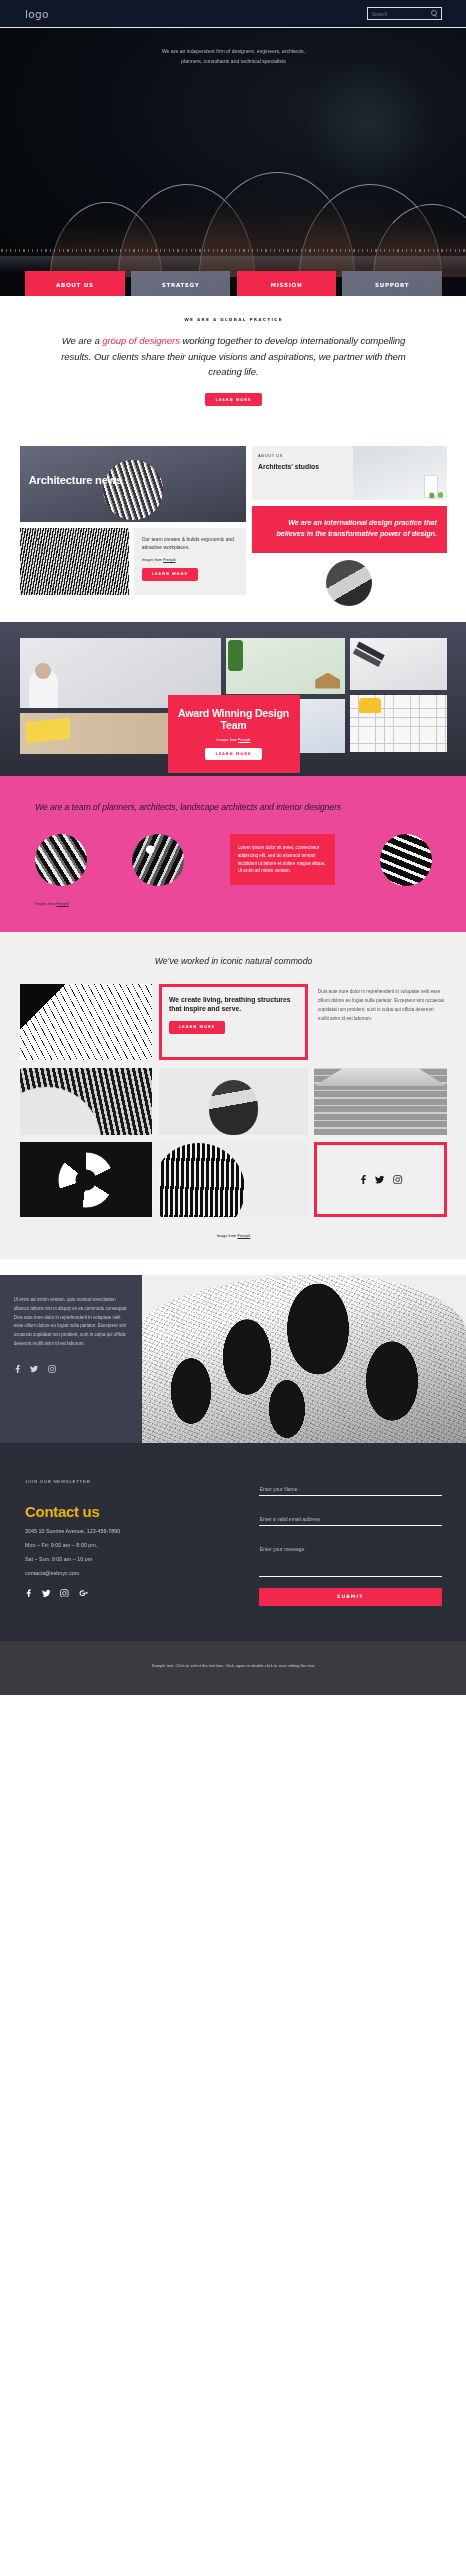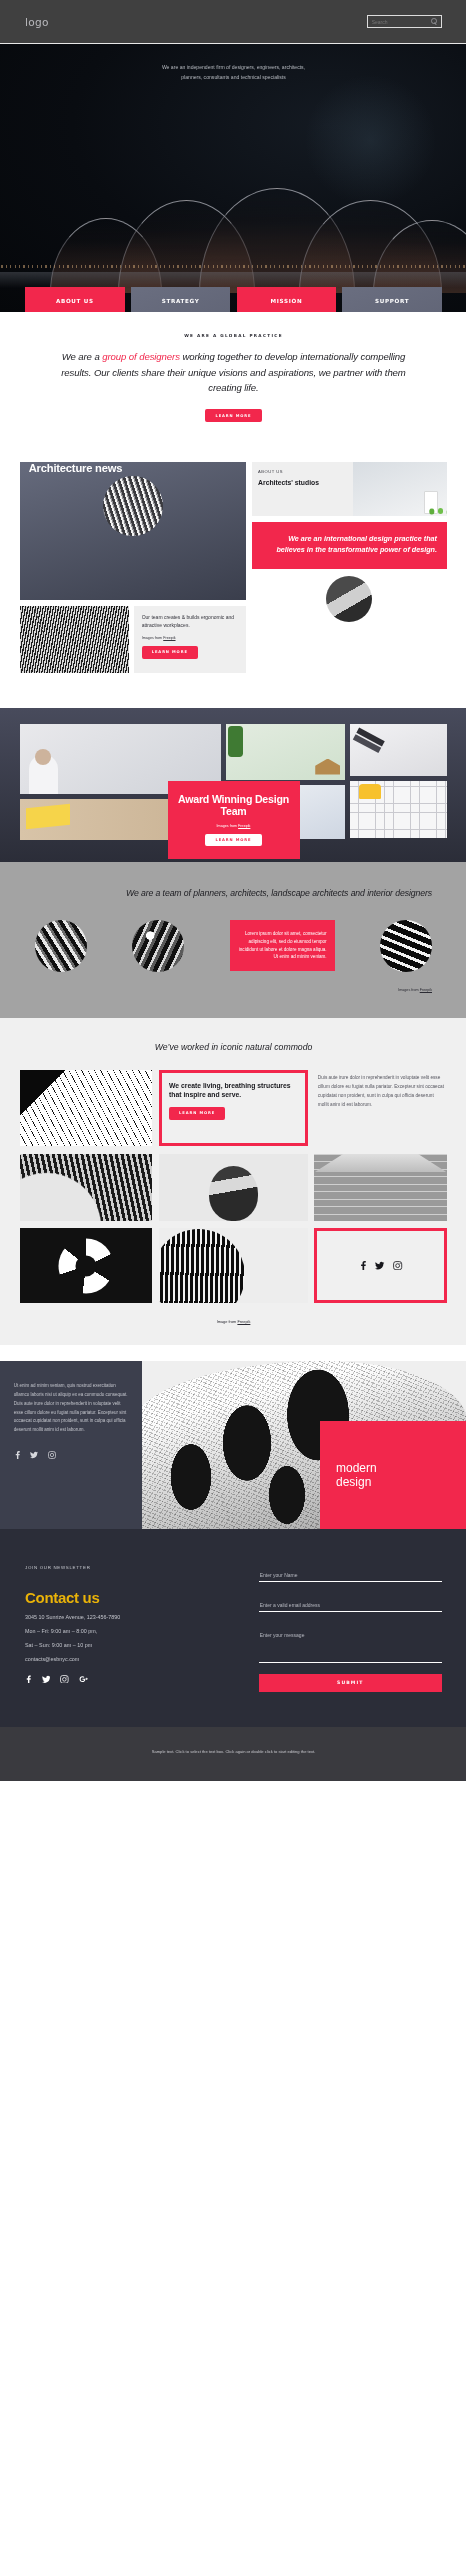--- a/index.html
+++ b/index.html
@@ -4,21 +4,21 @@
 <style>
   * { margin:0; padding:0; box-sizing:border-box; }
   html,body { background:#ffffff; }
   body {
     width:467px; height:2576px; position:relative; overflow:hidden;
     font-family:"Liberation Sans", sans-serif; color:#2b2b33;
   }
   .page { width:467px; position:relative; }
 
   
-  .topbar { height:44px; background:#404040; display:flex; align-items:center;
+  .topbar { height:28px; background:#0f172a; display:flex; align-items:center;
             justify-content:space-between; padding:0 25px; border-bottom:0.6px solid #e8e8e8; }
   .logo { font-size:10.6px; color:#b9b9bd; letter-spacing:0.3px; font-family:"DejaVu Sans", sans-serif;}
   .searchbox { width:75px; height:13.7px; border:0.6px solid #dcdcdc; display:flex;
                align-items:center; justify-content:space-between; padding:0 3.7px; }
   .searchbox input { border:0; outline:0; font-size:5px; color:#8c8c90; width:50px;
                      font-family:"Liberation Sans", sans-serif; background:transparent; }
   .s-ico { width:6.2px; height:6.2px; position:relative; }
   .s-ico::before{content:"";position:absolute;width:3.7px;height:3.7px;border:0.7px solid #8c8c90;border-radius:50%;top:0;left:0;}
   .s-ico::after{content:"";position:absolute;width:2.5px;height:0.7px;background:#8c8c90;transform:rotate(45deg);top:4.4px;left:3.1px;}
 
@@ -60,22 +60,22 @@
                  letter-spacing:-0.1px; color:#1d1d22; }
   .practice h2 .hl { color:#f2274c; }
   .btn { display:inline-block; background:#f2274c; color:#fff; font-size:3.7px; font-weight:700;
          letter-spacing:0.9px; padding:4.4px 10px; border-radius:1.9px; border:0; cursor:pointer;
          font-family:"DejaVu Sans", sans-serif; }
   .practice .btn { margin-top:13.7px; }
 
   
   .news { padding:18.7px 20px 0; display:flex; gap:5.6px; align-items:flex-start; }
   .news-left { width:53%; }
-  .news-hero { height:138px; background:linear-gradient(165deg,#666b7d,#3a3e4c);
-               position:relative; overflow:hidden; display:flex; align-items:flex-start;
+  .news-hero { height:76px; background:linear-gradient(165deg,#666b7d,#3a3e4c);
+               position:relative; overflow:hidden; display:flex; align-items:center;
                padding:0 0 8.7px 8.7px; }
   .news-hero h3 { color:#fff; font-size:11.2px; font-weight:700; letter-spacing:-0.2px; z-index:3; }
   .news-circ { position:absolute; left:50%; transform:translateX(-50%); top:13.7px;
                width:60px; height:60px; border-radius:50%; overflow:hidden;
                background:
                  repeating-linear-gradient(72deg,#f2f2f2 0 1.9px,#8e8e92 1.9px 3.1px,#3a3a3e 3.1px 5.6px),
                  #555; }
   .news-row { display:flex; gap:5.6px; margin-top:5.6px; }
   .news-img1 { width:48%; height:67px;
       background:repeating-linear-gradient(100deg,#1d1d1d 0 1.2px,#d8d8d8 1.2px 2.5px),#bcbcbc;
@@ -99,21 +99,21 @@
       background:#fff;box-shadow:0 0 0 0.6px #ccc;}
   .ar-img::after{content:"";position:absolute;right:3.7px;bottom:1.9px;width:5.6px;height:5.6px;border-radius:50%;
       background:#6fbf4a;box-shadow:8.7px 1.2px 0 #5fae3d,16px -0.6px 0 #6fbf4a,-8.7px 0.6px 0 #5fae3d;}
   .pinkquote { background:#f2274c; margin-top:5.6px; padding:12.5px 10px 13.7px; text-align:right; }
   .pinkquote p { color:#fff; font-style:italic; font-size:7.2px; line-height:1.5; font-weight:700; }
   .keys { width:46px; height:46px; border-radius:50%; margin:6.2px auto 0; overflow:hidden;
           background:linear-gradient(150deg,#4a4a4a 0 40%,#cfcfcf 40% 62%,#2c2c2c 62%); }
 
   
   .award { background:linear-gradient(180deg,#484b5c,#2b2d38); padding:16px 20px 22.4px;
-           margin-top:35px; position:relative; }
+           margin-top:16px; position:relative; }
   .award-grid { display:flex; gap:5px; }
   .aw-c1 { width:47%; }
   .aw-desk { height:70px; background:linear-gradient(150deg,#e9e9ec,#cfd2d8); position:relative; overflow:hidden;}
   .aw-desk::before{content:"";position:absolute;left:8.7px;bottom:0;width:29px;height:39px;border-radius:13.7px 13.7px 0 0;background:#f4f4f6;}
   .aw-desk::after{content:"";position:absolute;left:15px;bottom:29px;width:16px;height:16px;border-radius:50%;background:#cdb39c;}
   .aw-wood { height:41px; margin-top:5px; background:linear-gradient(90deg,#d8c4a8,#c9b294); position:relative; overflow:hidden;}
   .aw-wood::after{content:"";position:absolute;left:6.2px;top:7.5px;width:44px;height:21px;background:#f6d44a;transform:skewY(-6deg);}
   .aw-c2 { width:28%; }
   .aw-win { height:56px; background:linear-gradient(160deg,#e3ece0,#cfe0cd); position:relative; overflow:hidden;}
   .aw-win::before{content:"";position:absolute;left:2.5px;top:2.5px;width:15px;height:31px;background:#3f7a33;border-radius:3.7px;}
@@ -126,21 +126,21 @@
       repeating-linear-gradient(0deg,transparent 0 8px,#c9c9cf 8px 8.7px),
       repeating-linear-gradient(90deg,transparent 0 8px,#c9c9cf 8px 8.7px),#f6f6f7; position:relative; overflow:hidden;}
   .aw-plan::after{content:"";position:absolute;left:8.7px;top:3.7px;width:22.4px;height:15px;border-radius:3.7px 3.7px 1.2px 1.2px;background:#f7c12c;}
   .award-center { position:absolute; left:50%; transform:translateX(-50%); top:73px;
                   width:132px; background:#f2274c; padding:12px 10px 12.5px; text-align:center; z-index:6; }
   .award-center h3 { color:#fff; font-size:10.6px; font-weight:700; line-height:1.22; letter-spacing:-0.2px;}
   .award-center .credit { color:#fff; font-size:3.7px; margin-top:5.6px; }
   .award-center .btn { background:#fff; color:#f2274c; margin-top:5.6px; }
 
   
-  .teamsec { background:#a3a3a3; padding:25px 35px 26px; text-align:right; }
+  .teamsec { background:#ec4899; padding:25px 35px 26px; text-align:left; }
   .teamsec h2 { font-size:8.7px; font-style:italic; font-weight:400; line-height:1.6;
                 color:#1d1d22; letter-spacing:-0.1px; }
   .circles { display:flex; align-items:center; justify-content:space-between; margin-top:18.7px; gap:3.7px; }
   .circ { width:52px; height:52px; border-radius:50%; overflow:hidden; flex:none; }
   .c1 { background:repeating-linear-gradient(58deg,#101010 0 3.7px,#e8e8e8 3.7px 6.8px,#6b6b6b 6.8px 9.3px); }
   .c2 { background:
         radial-gradient(circle at 35% 30%,#fff 0 8%,transparent 9%),
         repeating-linear-gradient(115deg,#101010 0 4.4px,#d8d8d8 4.4px 6.8px,#5a5a5a 6.8px 10px); }
   .c3 { background:repeating-linear-gradient(22deg,#0b0b0b 0 5.6px,#f1f1f1 5.6px 8.7px); }
   .pinkbox { background:#f2274c; padding:10px 8px; width:105px; flex:none; }
@@ -403,24 +403,20 @@
         <svg width="8" height="8" viewBox="0 0 16 13" fill="#d7d8dd">
             <path d="M16 1.54a6.4 6.4 0 0 1-1.89.52A3.3 3.3 0 0 0 15.56.24a6.6 6.6 0 0 1-2.08.8A3.28 3.28 0 0 0 7.9 4.03 9.31 9.31 0 0 1 1.11.6a3.28 3.28 0 0 0 1.02 4.38 3.25 3.25 0 0 1-1.49-.41v.04a3.28 3.28 0 0 0 2.63 3.22 3.3 3.3 0 0 1-1.48.06 3.28 3.28 0 0 0 3.06 2.28A6.59 6.59 0 0 1 0 11.53a9.29 9.29 0 0 0 5.03 1.48c6.04 0 9.34-5 9.34-9.34l-.01-.43A6.65 6.65 0 0 0 16 1.54z"></path>
           </svg>
         <svg width="8" height="8" viewBox="0 0 16 16" fill="none" stroke="#d7d8dd" stroke-width="1.4">
             <rect x="1" y="1" width="14" height="14" rx="4"></rect>
             <circle cx="8" cy="8" r="3.3"></circle>
             <circle cx="12.2" cy="3.8" r=".9" fill="#d7d8dd" stroke="none"></circle>
           </svg>
       </div>
     </div>
-    <div class="md-label">
-      <span>modern</span>
-      <span>design</span>
-    </div>
   </div>
 
   <div class="contact">
     <div class="ct-left">
       <div class="ey">JOIN OUR NEWSLETTER</div>
       <h2>Contact us</h2>
       <p>3045 10 Sunrize Avenue, 123-456-7890</p>
       <p>Mon – Fri: 9:00 am – 8:00 pm,</p>
       <p>Sat – Sun: 9:00 am – 10 pm</p>
       <p>contacts@esbnyc.com</p>

